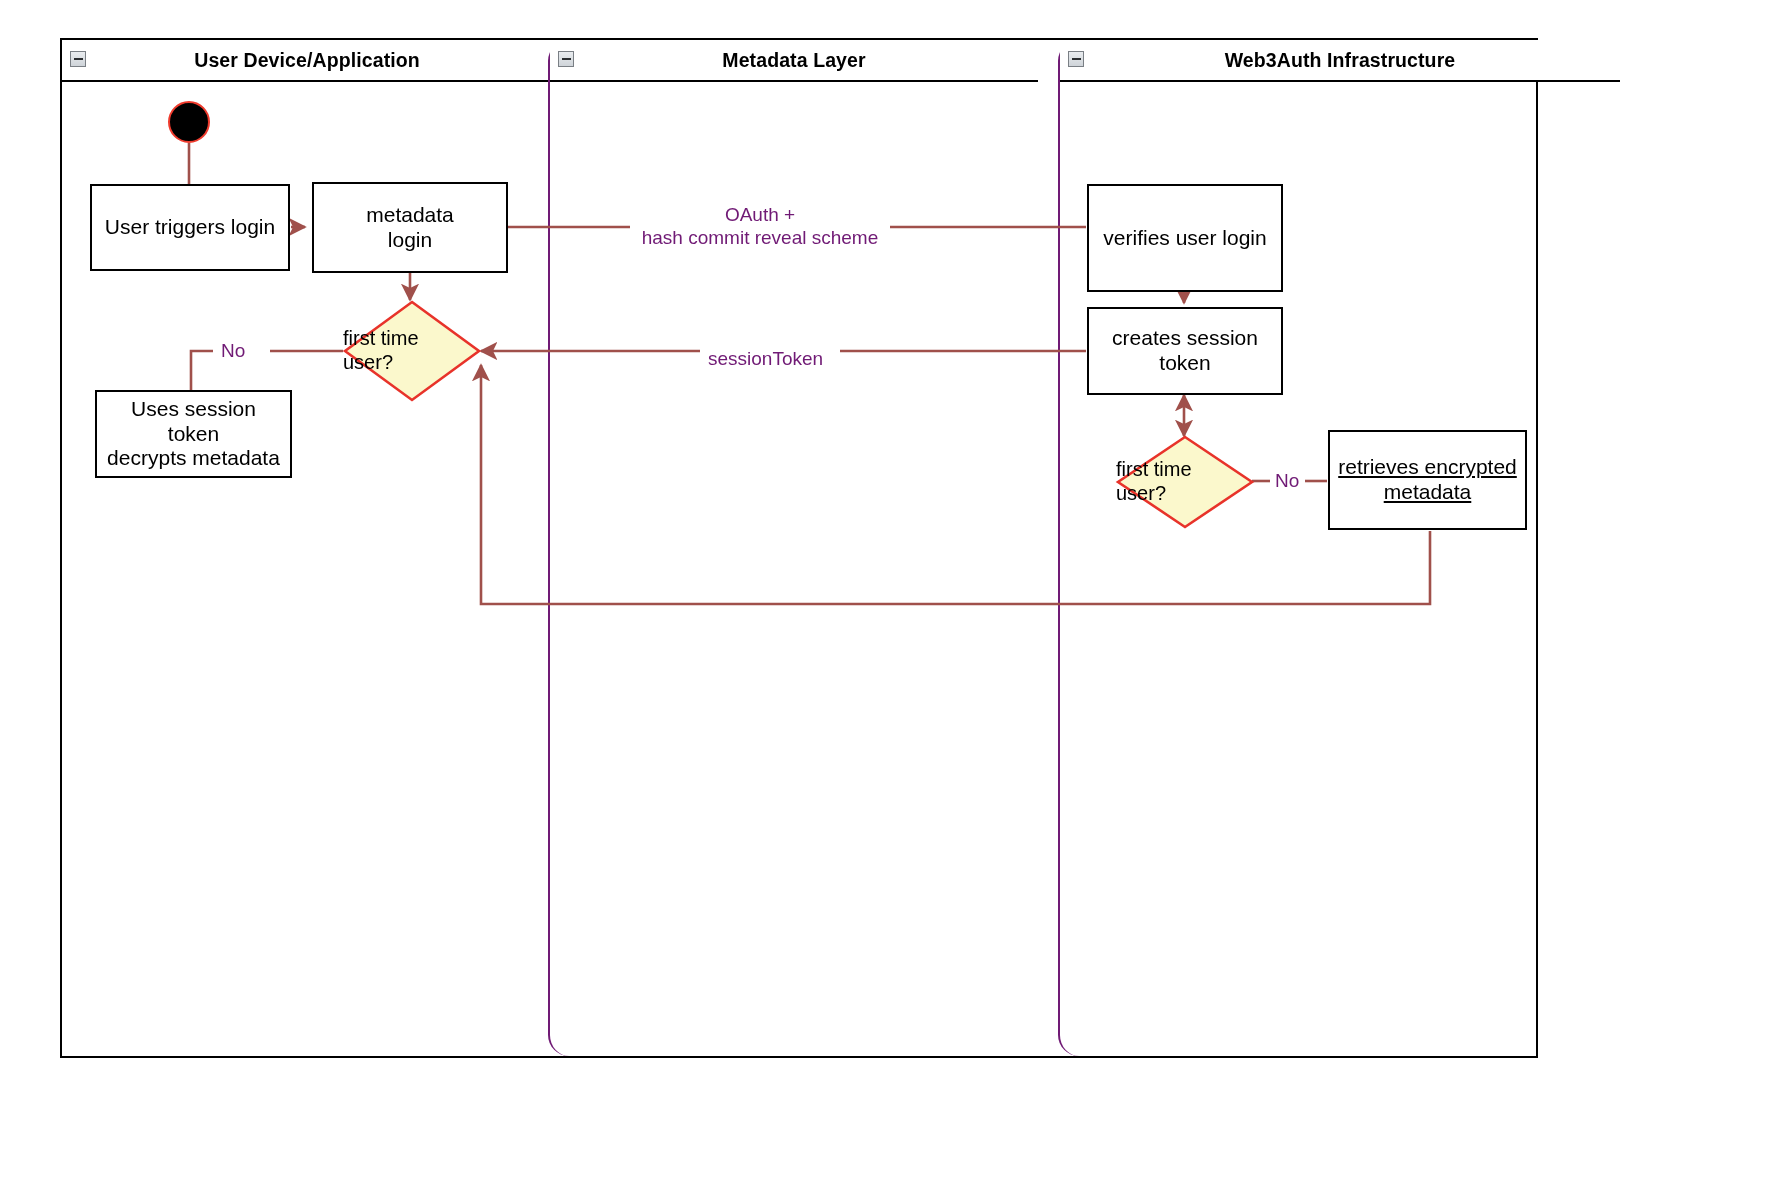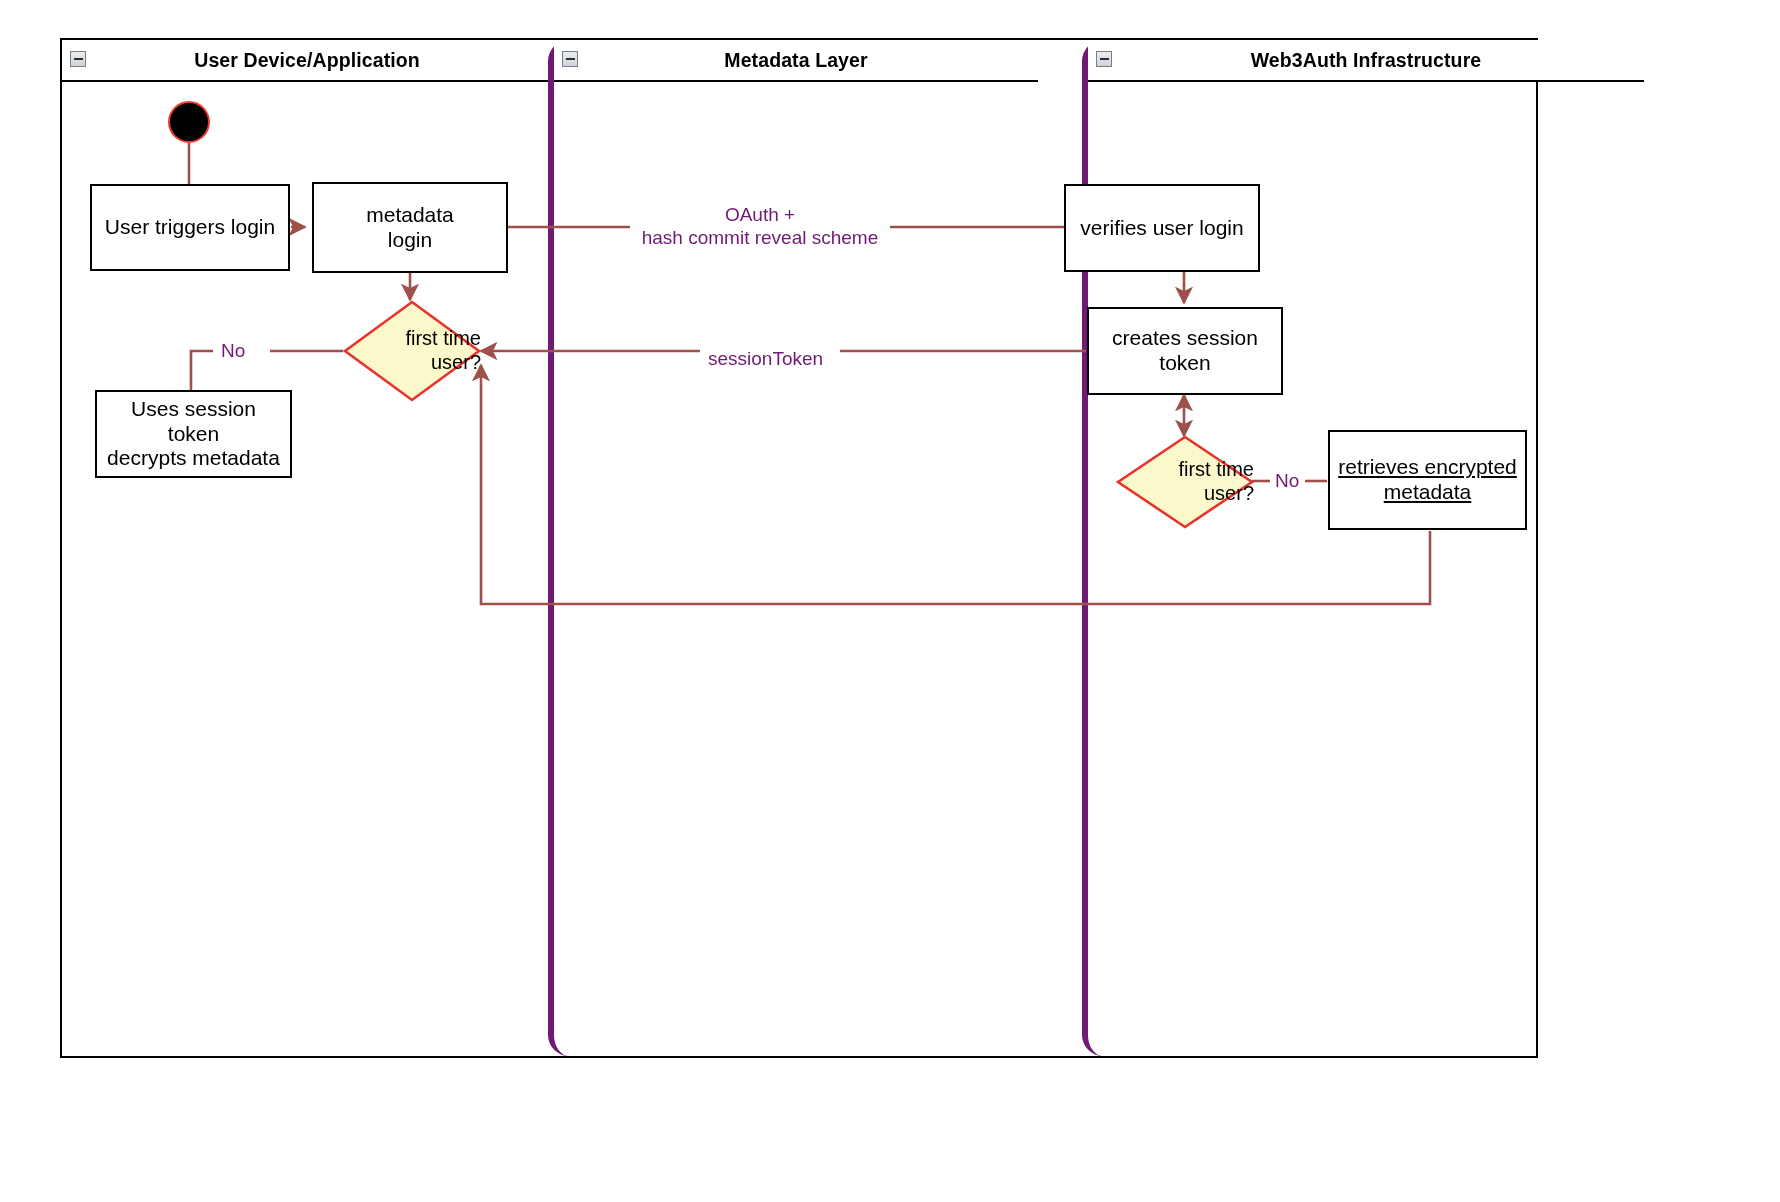--- a/index.html
+++ b/index.html
@@ -30,21 +30,21 @@
     border: 2px solid #000000;
     box-sizing: border-box;
     background: #ffffff;
   }
   .lane {
     position: absolute;
     top: 0;
     height: 100%;
     box-sizing: border-box;
   }
-  .lane + .lane { border-left: 6px solid #701a75; border-radius: 21px; }
+  .lane + .lane { border-left: 2px solid #701a75; border-radius: 21px; }
   .lane-header {
     position: relative;
     height: 42px;
     box-sizing: border-box;
     border-bottom: 2px solid #000000;
     background: #ffffff;
     display: flex;
     align-items: center;
     justify-content: center;
   }
@@ -108,21 +108,21 @@
   .decision {
     position: absolute;
   }
   .decision svg { display: block; overflow: visible; }
   .decision .dec-label {
     position: absolute;
     left: 0; top: 0;
     width: 100%; height: 100%;
     display: flex;
     flex-direction: column;
-    align-items: flex-end;
+    align-items: flex-start;
     justify-content: center;
     font-size: 20px;
     line-height: 1.18;
     color: #000000;
     text-align: center;
     pointer-events: none;
   }
 
   
   .edges {
@@ -164,21 +164,21 @@
     <div class="lane" style="left:486px; width:490px;">
       <div class="lane-header">
         <span class="collapse-box">
             <i></i>
           </span>
         <span class="lane-title">Metadata Layer</span>
       </div>
       <div class="lane-body"></div>
     </div>
 
-    <div class="lane" style="left:1020px; width:562px;">
+    <div class="lane" style="left:996px; width:562px;">
       <div class="lane-header">
         <span class="collapse-box">
             <i></i>
           </span>
         <span class="lane-title">Web3Auth Infrastructure</span>
       </div>
       <div class="lane-body"></div>
     </div>
 
   </div>
@@ -241,21 +241,21 @@
       <span>user?</span>
     </div>
   </div>
 
   <div class="node action" style="left:95px; top:390px; width:197px; height:88px; flex-direction:column;">
     <span>Uses session</span>
     <span>token</span>
     <span>decrypts metadata</span>
   </div>
 
-  <div class="node action" style="left:1064px; top:184px; width:196px; height:88px;">
+  <div class="node action" style="left:1087px; top:184px; width:196px; height:108px;">
     <span>verifies user login</span>
   </div>
 
   <div class="node action" style="left:1087px; top:307px; width:196px; height:88px; flex-direction:column;">
     <span>creates session</span>
     <span>token</span>
   </div>
 
   <div class="decision" style="left:1116px; top:435px; width:138px; height:94px;">
     <svg width="138" height="94" viewBox="0 0 138 94">

